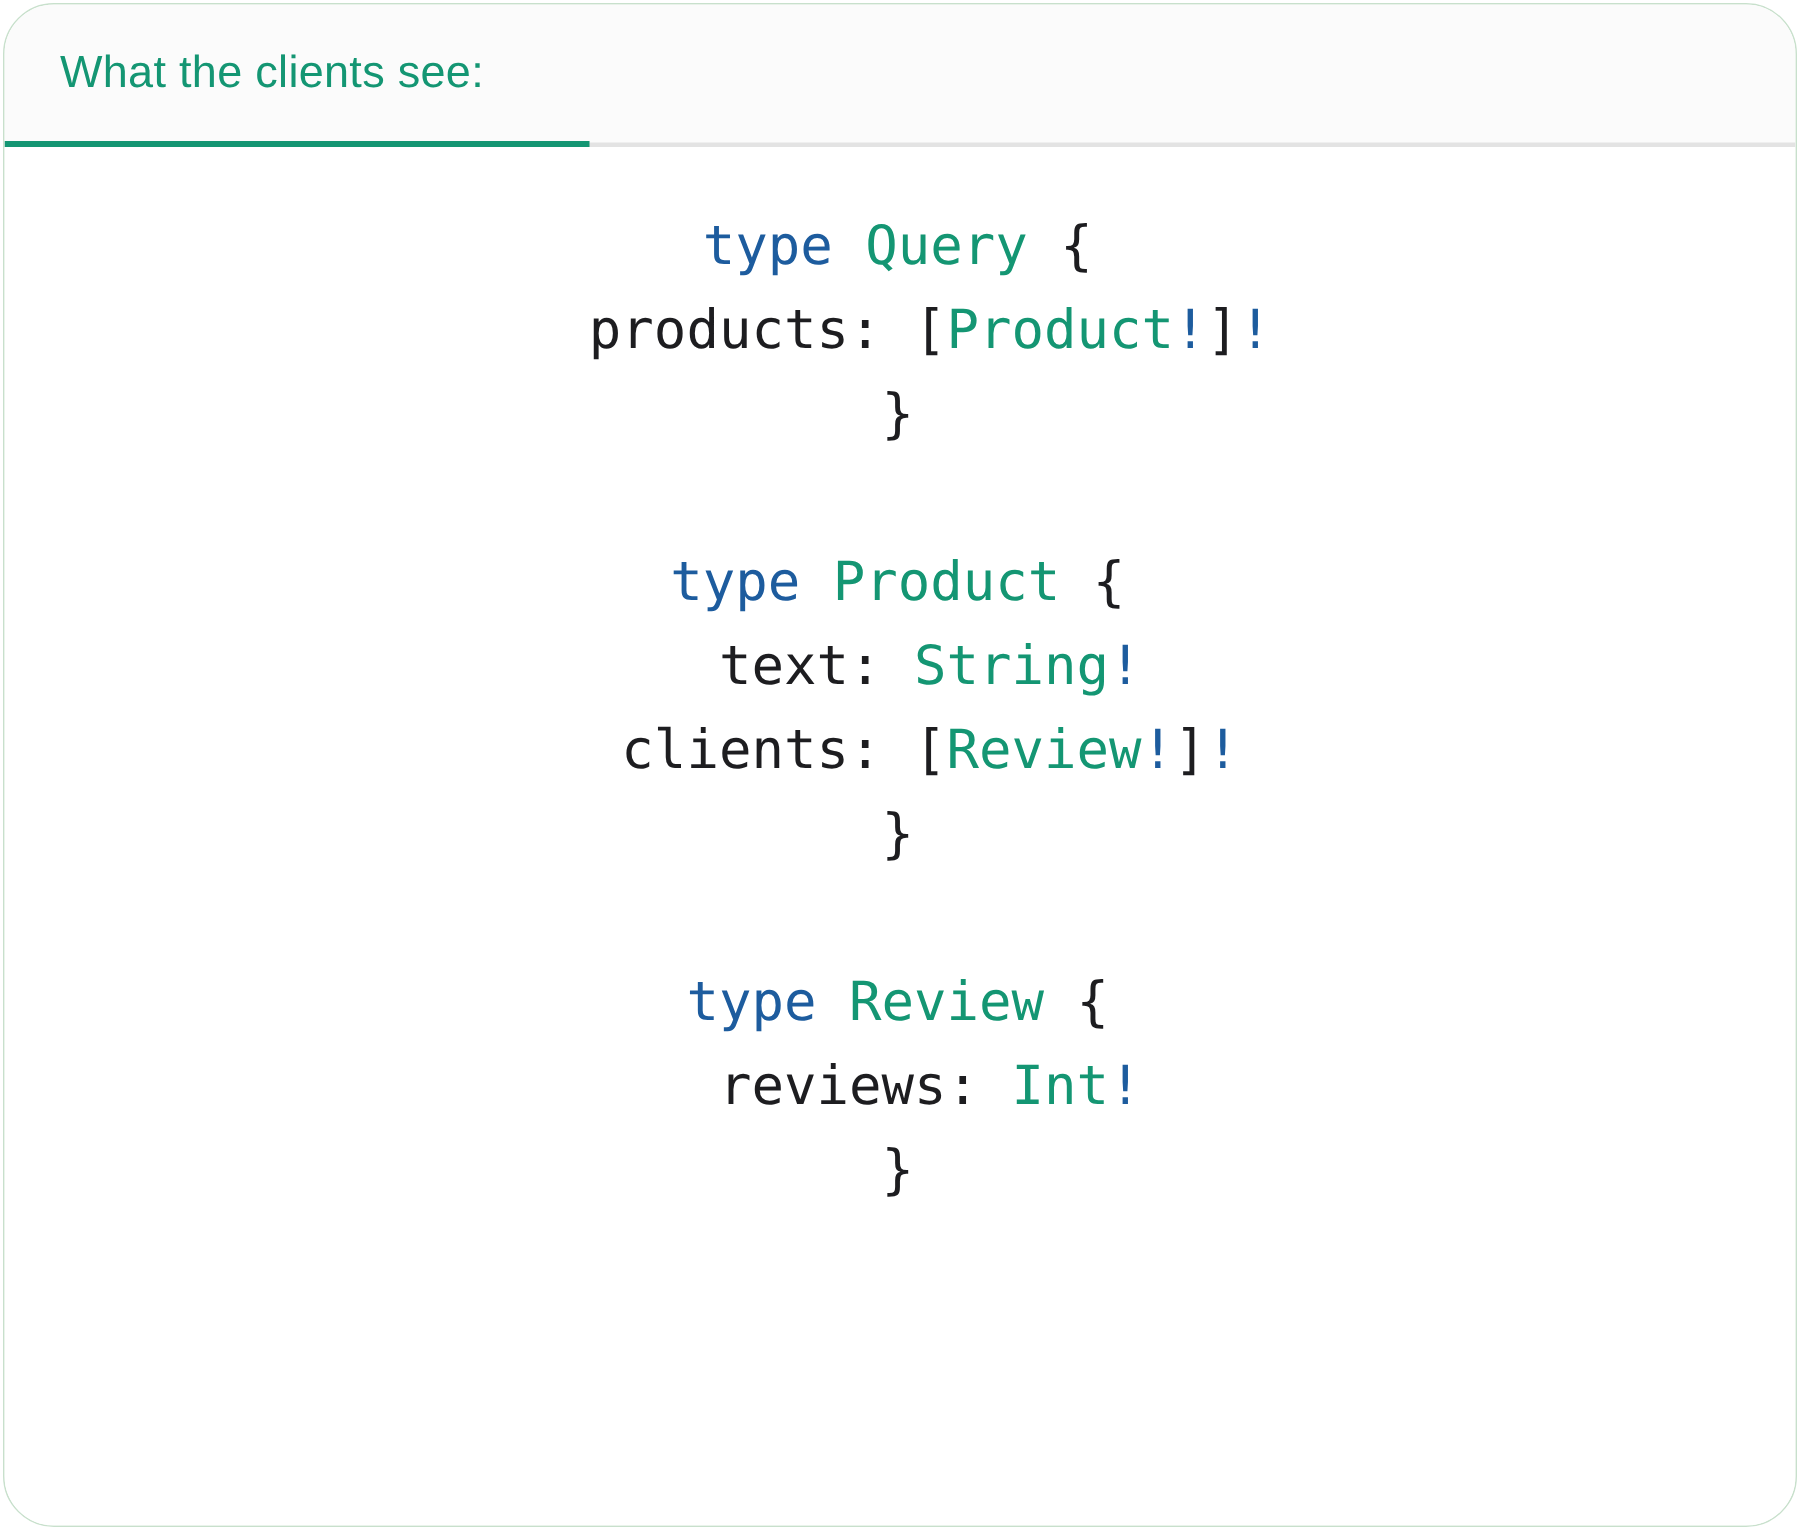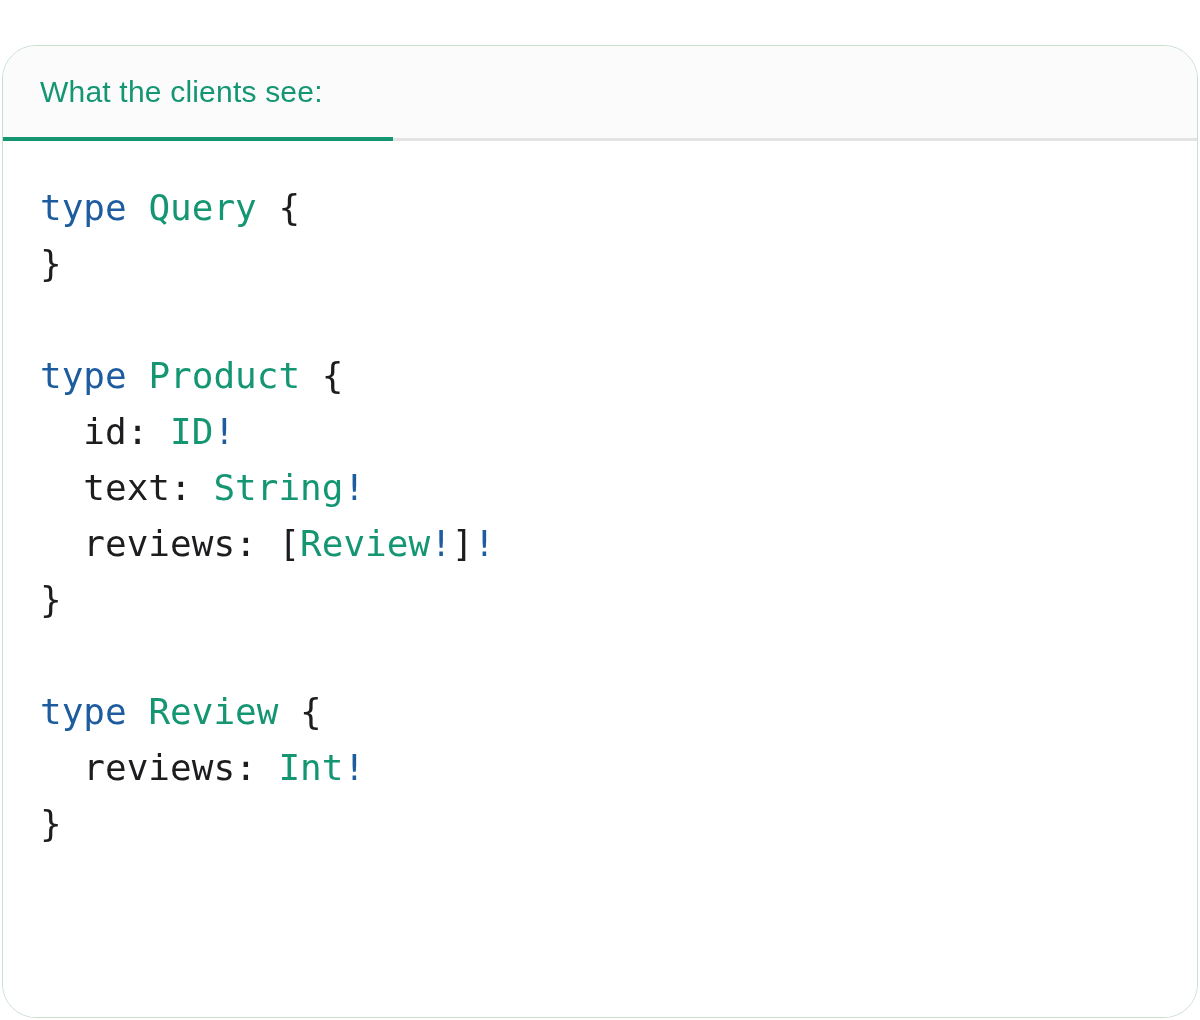--- a/index.html
+++ b/index.html
@@ -19,21 +19,20 @@
   }
   .card {
     position: absolute;
     left: 2px; top: 2px; right: 2px; bottom: 2px;
     background: var(--card-bg);
     border: 1px solid var(--card-border);
     border-radius: 34px;
     overflow: hidden;
     display: flex;
     flex-direction: column;
-    margin-top: 43px;
   }
   .tabbar {
     position: relative;
     height: 95px;
     flex: 0 0 auto;
     background: var(--tabbar-bg);
     border-bottom: 3px solid var(--divider);
   }
   .tab {
     position: absolute;
@@ -60,44 +59,45 @@
   }
   .code {
     flex: 1 1 auto;
     padding: 39px 40px 20px 37px;
     background: var(--card-bg);
     font-family: "DejaVu Sans Mono", monospace;
     font-size: 36px;
     font-weight: 500;
     line-height: 56px;
     color: var(--ink);
+    text-align: center;
   }
   .code-line { white-space: pre; min-height: 56px; }
   .tok-p { color: var(--ink); }
   .tok-k { color: var(--blue); }
   .tok-t { color: var(--green); }
   .tok-b { color: var(--blue); }
 </style>
 </head>
 <body>
 
 <div class="card">
   <div class="tabbar">
     <div class="tab">
       <span class="tab-label">What the clients see:</span>
     </div>
     <div class="tab-underline"></div>
   </div>
   <div class="code">
       <div class="code-line"><span class="tok-k">type</span><span class="tok-p"> </span><span class="tok-t">Query</span><span class="tok-p"> {</span></div>
+      <div class="code-line"><span class="tok-p">  products: [</span><span class="tok-t">Product</span><span class="tok-b">!</span><span class="tok-p">]</span><span class="tok-b">!</span></div>
       <div class="code-line"><span class="tok-p">}</span></div>
       <div class="code-line"> </div>
       <div class="code-line"><span class="tok-k">type</span><span class="tok-p"> </span><span class="tok-t">Product</span><span class="tok-p"> {</span></div>
-      <div class="code-line"><span class="tok-p">  id: </span><span class="tok-t">ID</span><span class="tok-b">!</span></div>
       <div class="code-line"><span class="tok-p">  text: </span><span class="tok-t">String</span><span class="tok-b">!</span></div>
-      <div class="code-line"><span class="tok-p">  reviews: [</span><span class="tok-t">Review</span><span class="tok-b">!</span><span class="tok-p">]</span><span class="tok-b">!</span></div>
+      <div class="code-line"><span class="tok-p">  clients: [</span><span class="tok-t">Review</span><span class="tok-b">!</span><span class="tok-p">]</span><span class="tok-b">!</span></div>
       <div class="code-line"><span class="tok-p">}</span></div>
       <div class="code-line"> </div>
       <div class="code-line"><span class="tok-k">type</span><span class="tok-p"> </span><span class="tok-t">Review</span><span class="tok-p"> {</span></div>
       <div class="code-line"><span class="tok-p">  reviews: </span><span class="tok-t">Int</span><span class="tok-b">!</span></div>
       <div class="code-line"><span class="tok-p">}</span></div>
     </div>
 </div>
 
 </body></html>

